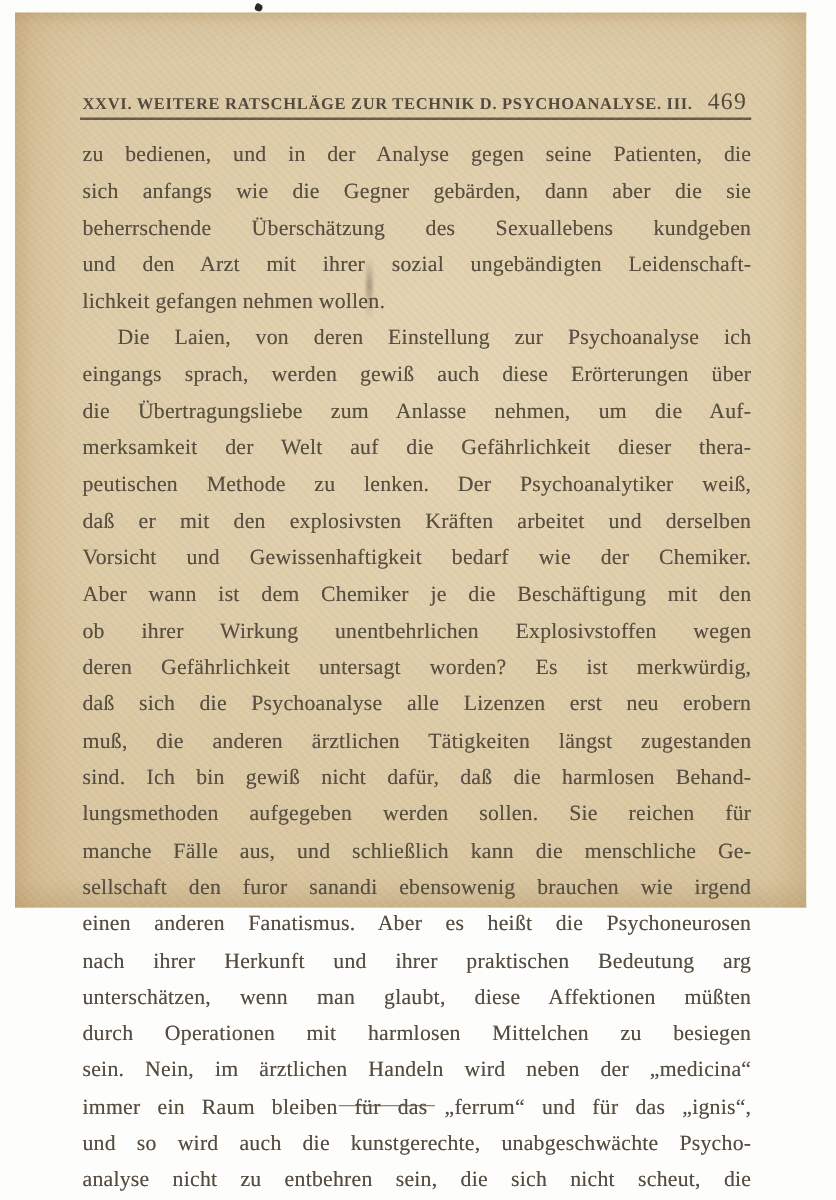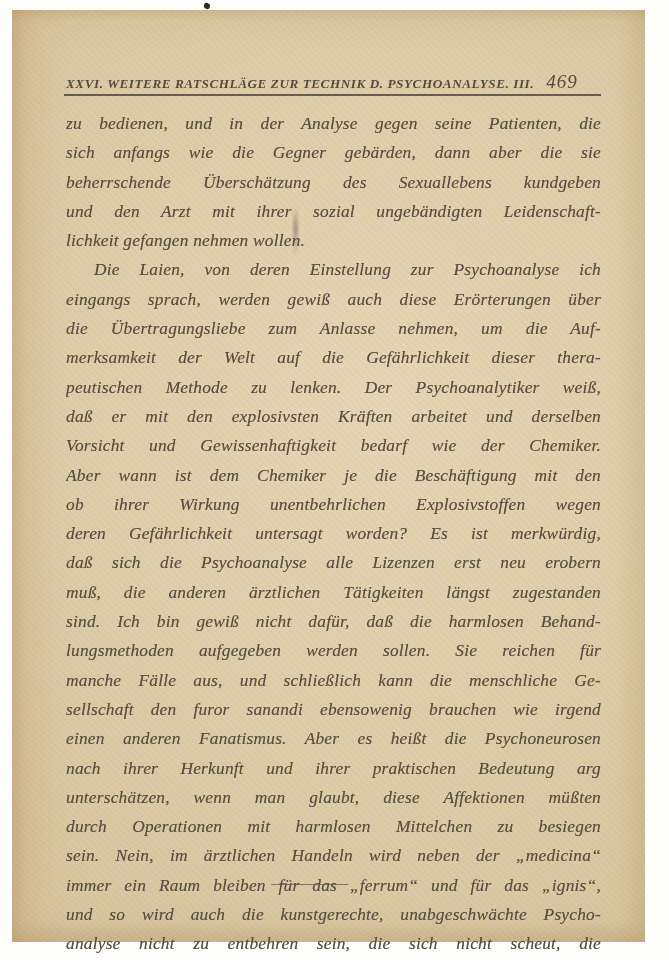--- a/index.html
+++ b/index.html
@@ -14,30 +14,29 @@
     height: 960px;
     background: #fdfdfc;
     overflow: hidden;
   }
   
   .sheet {
     position: absolute;
     left: 12px;
     top: 10px;
     width: 633px;
-    height: 932px;
+    height: 716px;
     background:
       radial-gradient(ellipse 120% 90% at 58% 42%, rgba(255,248,228,0.30), rgba(255,255,255,0) 70%),
       linear-gradient(90deg, rgba(186,144,86,0.30) 0px, rgba(198,162,110,0.18) 14px, rgba(0,0,0,0) 60px),
       linear-gradient(270deg, rgba(186,150,96,0.18) 0px, rgba(0,0,0,0) 26px),
       linear-gradient(180deg, rgba(170,132,80,0.22) 0px, rgba(0,0,0,0) 10px),
       linear-gradient(0deg, rgba(170,134,84,0.20) 0px, rgba(0,0,0,0) 22px),
       #d9c6a0;
     box-shadow: inset 0 0 38px rgba(150,112,62,0.22);
-    font-style: italic;
   }
   
   .sheet::after {
     content: "";
     position: absolute;
     inset: 0;
     background:
       repeating-linear-gradient(47deg, rgba(120,92,50,0.035) 0 2px, rgba(0,0,0,0) 2px 5px),
       repeating-linear-gradient(-33deg, rgba(255,255,240,0.05) 0 1px, rgba(0,0,0,0) 1px 4px);
     pointer-events: none;

